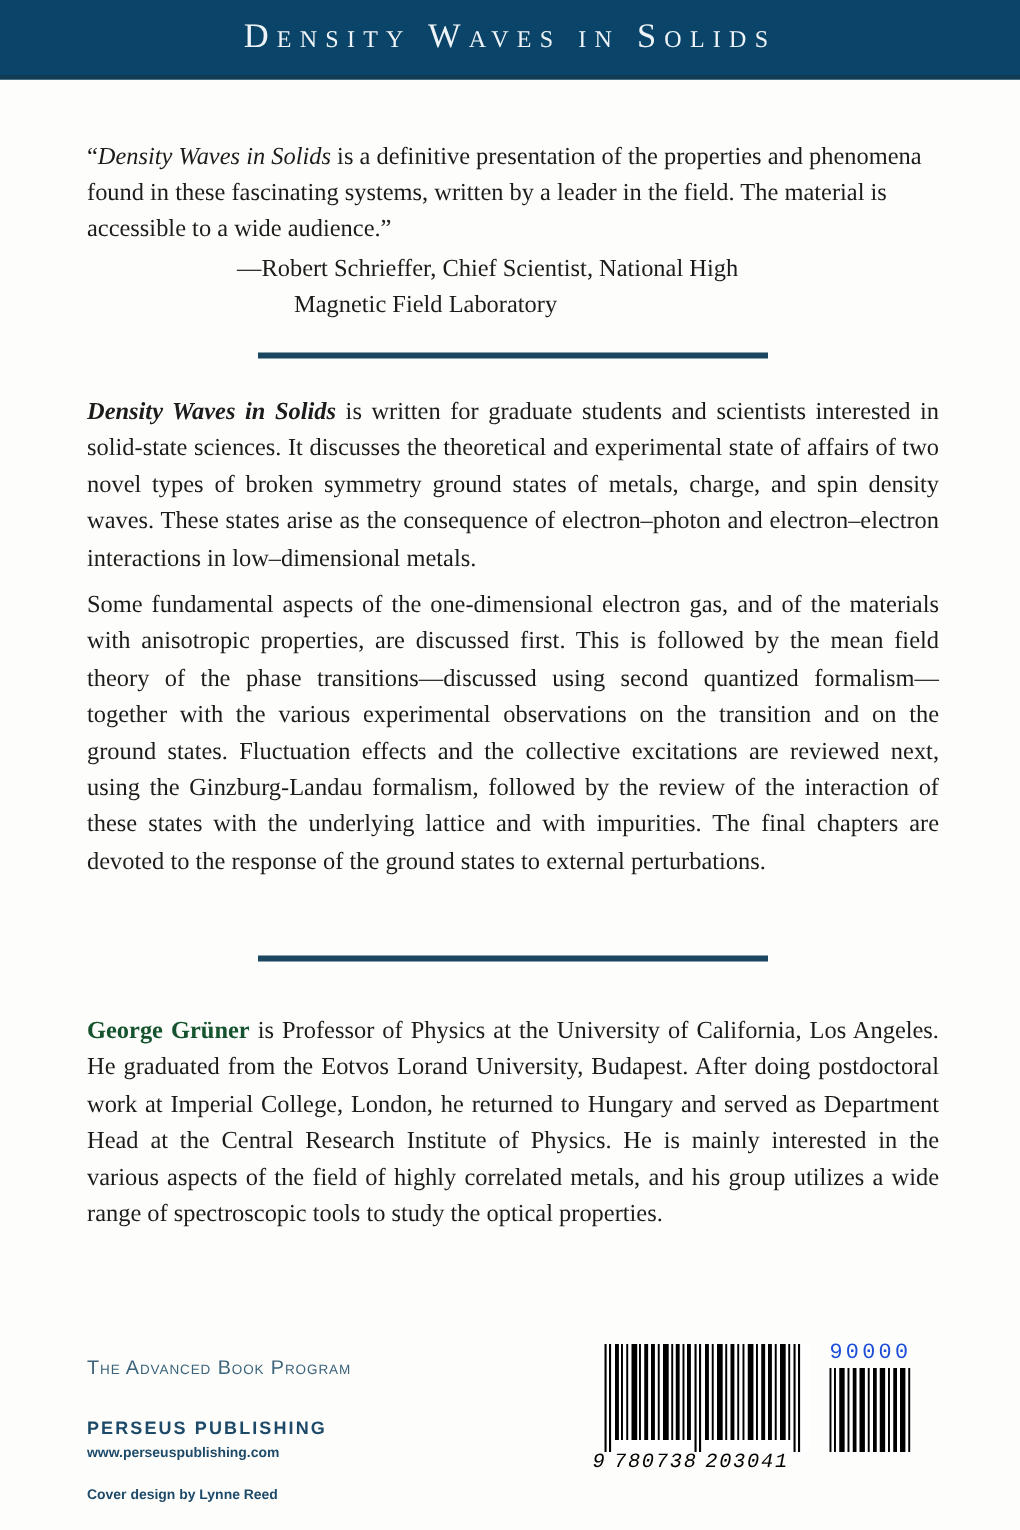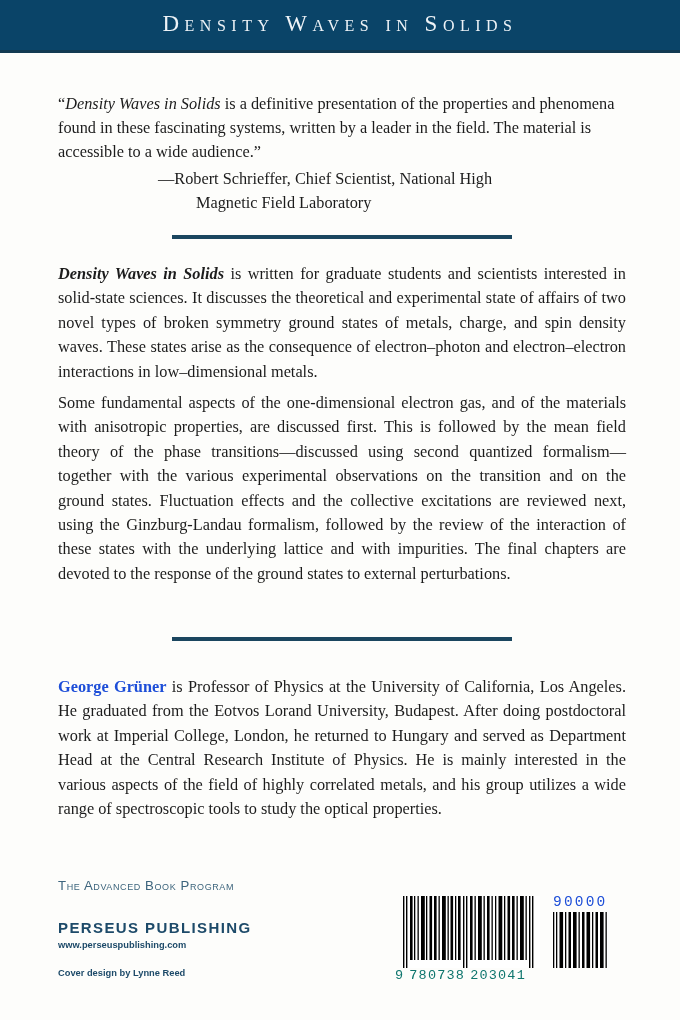--- a/index.html
+++ b/index.html
@@ -106,41 +106,41 @@
     color: #1c1c1c;
   }
   .bio-para {
     font-size: 16.3px;
     line-height: 24.4px;
     text-align: justify;
     margin: 0;
   }
   .author-name {
     font-weight: bold;
-    color: #1d4ed8;
+    color: #14532d;
   }
 
   
   .publisher-block {
     position: absolute;
     left: 58px;
-    top: 878px;
+    top: 904px;
     width: 300px;
     font-family: "Liberation Sans", sans-serif;
     color: #25506b;
   }
   .imprint-line {
     font-size: 13.2px;
     font-variant: small-caps;
     letter-spacing: 0.6px;
     color: #3c647c;
     margin: 0 0 26px 0;
   }
   .publisher-name {
-    font-size: 15px;
+    font-size: 12px;
     font-weight: bold;
     letter-spacing: 1.4px;
     color: #1d4a69;
     margin: 16px 0 4px 0;
   }
   .publisher-sub {
     font-size: 10.6px;
     font-weight: bold;
     color: #1d4a69;
     margin: 0 0 3px 0;
@@ -201,22 +201,23 @@
     height: 56px;
   }
   .bars-main svg, .bars-addon svg { display: block; }
   .ean-text {
     position: absolute;
     left: 5px;
     top: 96px;
     font-family: "Liberation Mono", monospace;
     font-size: 13.5px;
     letter-spacing: 1.2px;
-    color: #0f766e;
+    color: #000000;
     white-space: nowrap;
+    font-style: italic;
   }
   .ean-text .sp { display: inline-block; width: 5px; }
 </style>
 </head>
 <body>
 
 <div class="header-band"></div>
 <div class="cover-title">Density Waves in Solids</div>
 
 <div class="quote-block">

